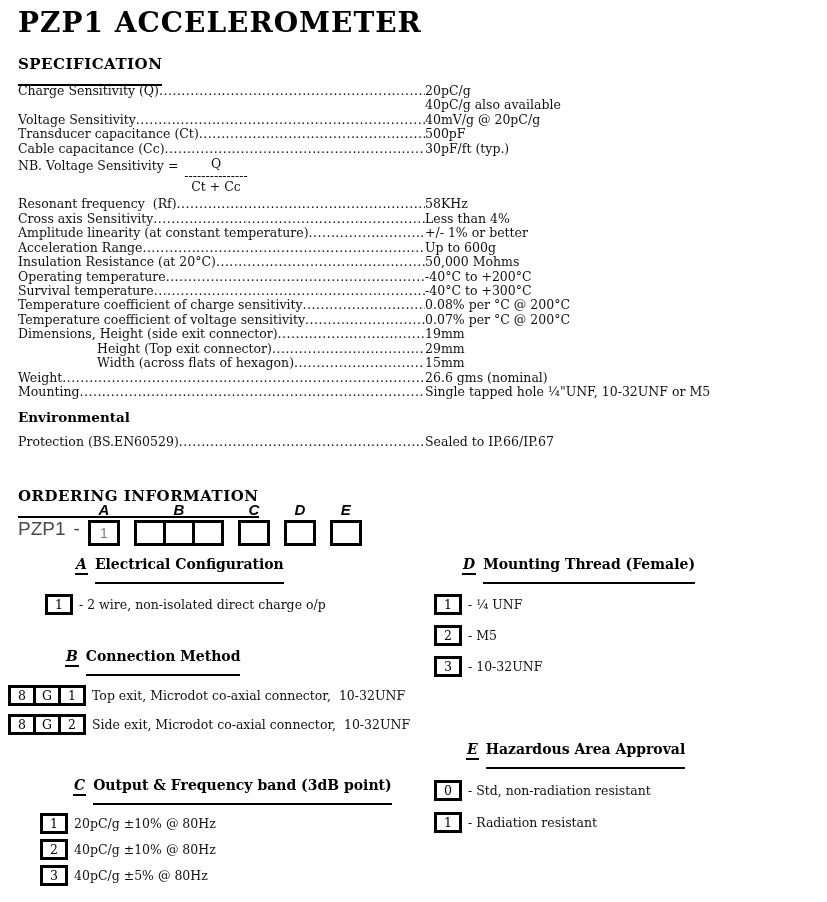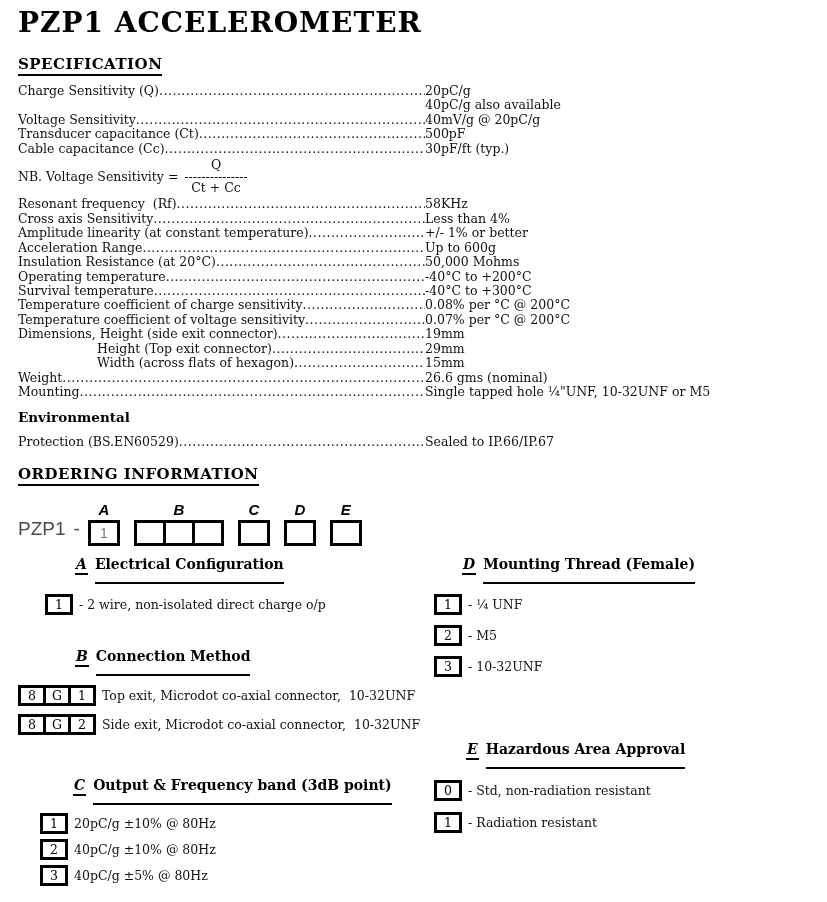--- a/index.html
+++ b/index.html
@@ -15,38 +15,38 @@
   .doc-title{
     position:absolute;left:18px;top:6px;
     font-size:28px;font-weight:bold;letter-spacing:1px;
     color:#000;white-space:nowrap;
   }
   .h2{
     position:absolute;left:18px;
     font-size:15px;font-weight:bold;letter-spacing:.5px;
     color:#000;
   }
-  .h2 .u{display:inline-block;border-bottom:2px solid #000;padding-bottom:1px;}
+  .h2 .u{display:inline-block;border-bottom:2px solid #000;padding-bottom:11px;}
   #spec-heading{top:55px;}
-  #ordering-heading{top:465px;}
+  #ordering-heading{top:487px;}
   
   #spec{position:absolute;left:18px;top:84px;width:772px;}
   .spec-row{display:flex;align-items:baseline;line-height:14.45px;white-space:nowrap;}
   .spec-row .lead{width:407px;flex:0 0 407px;display:flex;align-items:baseline;overflow:hidden;}
   .spec-row .lbl{white-space:pre;flex:0 0 auto;}
   .spec-row .lbl.indent{padding-left:79px;}
   .spec-row .dots{flex:1 1 auto;overflow:hidden;white-space:nowrap;}
   .spec-row .dots::after{
     content:"...................................................................................................................................................................";
     letter-spacing:.5px;
   }
   .spec-row.no-dots .dots::after{content:"";}
   .spec-row .val{white-space:pre;}
   
-  .formula{display:flex;align-items:center;margin:2px 0 3px 0;height:36px;}
+  .formula{display:flex;margin:2px 0 3px 0;height:36px;}
   .formula .f-label{white-space:pre;}
   .frac{display:inline-flex;flex-direction:column;align-items:center;margin-left:6px;line-height:11px;}
   .frac .f-bar{letter-spacing:0;line-height:11px;}
   .frac .f-num,.frac .f-den{line-height:12px;}
   
   .h3{font-size:13.5px;font-weight:bold;margin:9px 0 10px 0;color:#000;}
   
   #order-row{position:absolute;left:18px;top:501px;display:flex;align-items:flex-end;}
   .order-prefix,.order-dash{
     font-family:"Liberation Sans", sans-serif;font-size:19px;color:#4a4a4a;
@@ -74,21 +74,21 @@
   .sec-row{display:flex;align-items:center;white-space:pre;}
   .sec-cells{display:flex;margin-right:6px;}
   .sec-cell{
     width:22px;height:15px;border:3px solid #000;background:#fff;
     display:flex;align-items:center;justify-content:center;
     font-size:12.5px;color:#000;flex:0 0 auto;
   }
   .sec-cell + .sec-cell{margin-left:-3px;}
   #sec-a{left:45px;top:556px;}
   #sec-a .sec-head{margin-left:30px;margin-bottom:10px;}
-  #sec-b{left:18px;top:648px;}
+  #sec-b{left:8px;top:648px;}
   #sec-b .sec-head{margin-left:57px;margin-bottom:9px;}
   #sec-b .sec-row{margin-top:8px;}
   #sec-c{left:40px;top:777px;}
   #sec-c .sec-head{margin-left:33px;margin-bottom:8px;}
   #sec-c .sec-row{margin-top:5px;}
   #sec-d{left:434px;top:556px;}
   #sec-d .sec-head{margin-left:28px;margin-bottom:9px;}
   #sec-d .sec-row{margin-top:10px;}
   #sec-e{left:434px;top:741px;}
   #sec-e .sec-head{margin-left:32px;margin-bottom:10px;}

